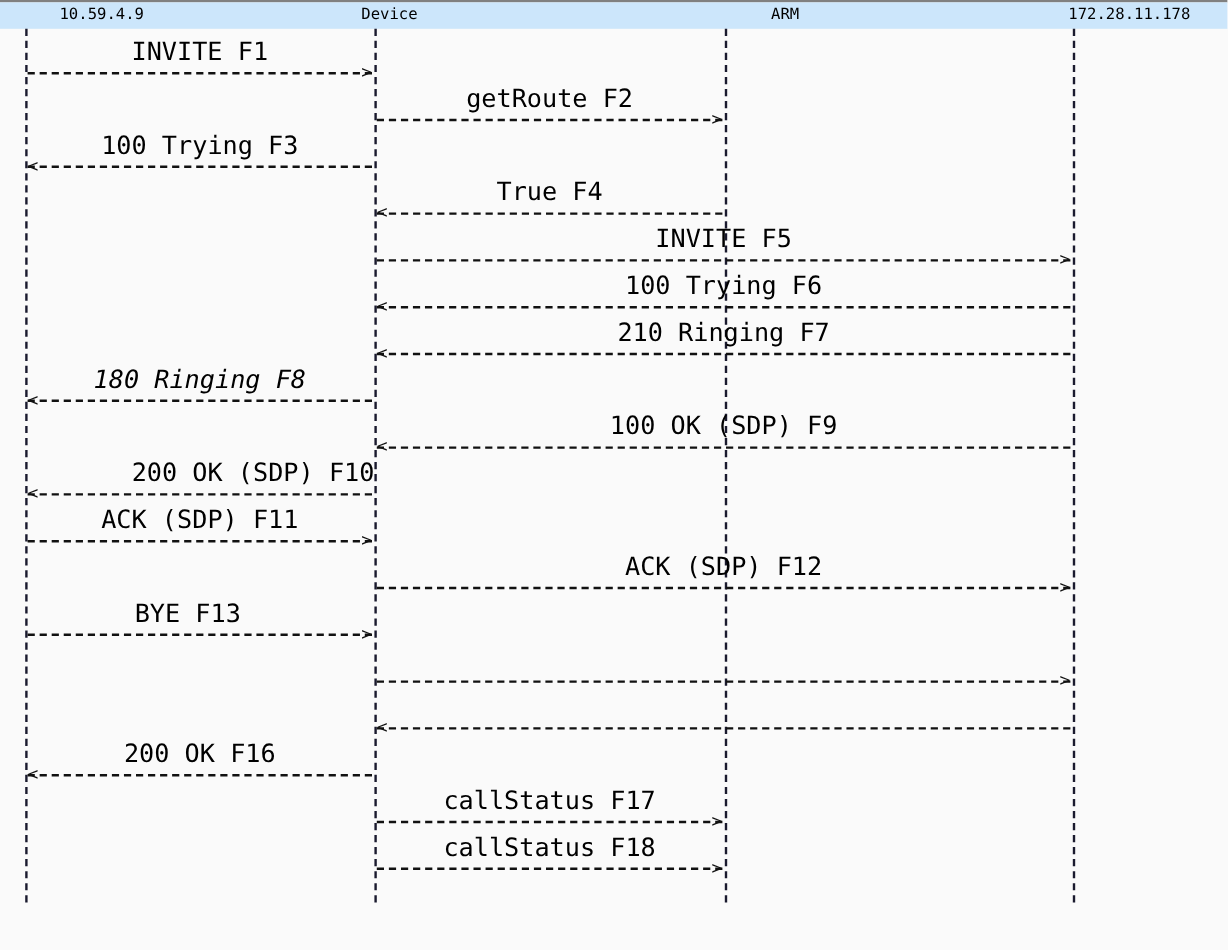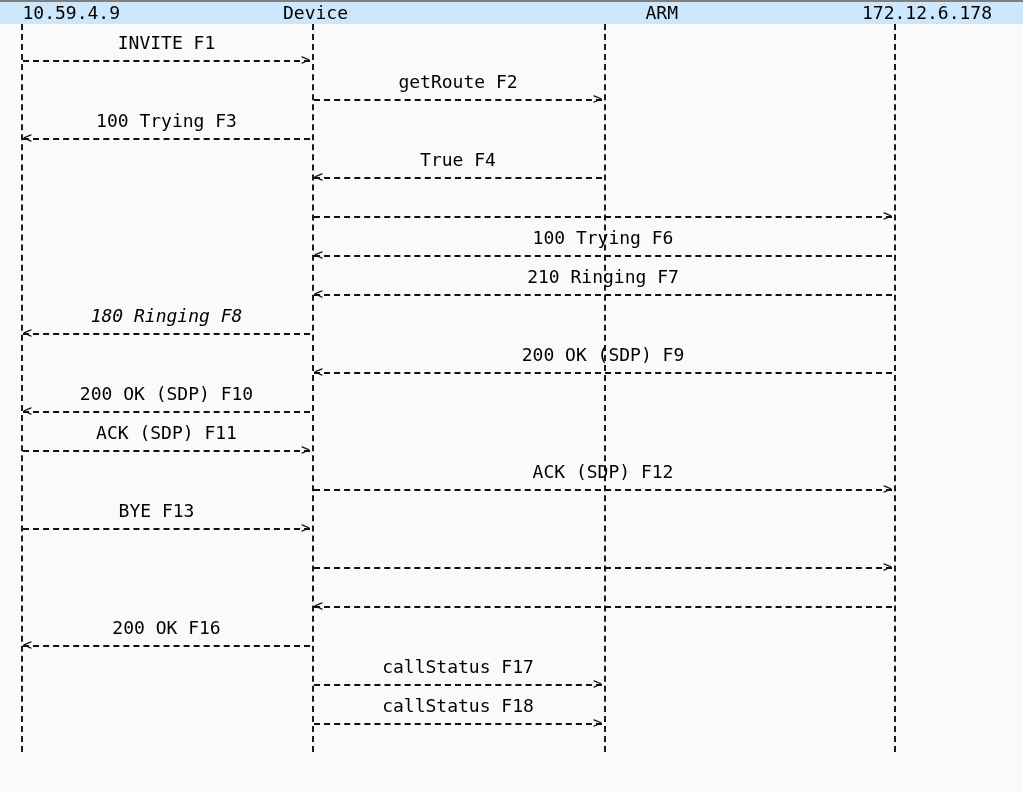--- a/index.html
+++ b/index.html
@@ -14,56 +14,56 @@
   #topline{
     position:absolute;left:0;top:0;width:1023px;height:2px;
     background:#808080;
   }
   #header{
     position:absolute;left:0;top:2px;width:1023px;height:22px;
     background:#cce6fb;
   }
   .colhead{
     position:absolute;top:0;height:22px;line-height:22px;
-    font-size:18px;color:#000;white-space:nowrap;
+    font-size:13px;color:#000;white-space:nowrap;
     text-align:right;
   }
   #canvas{
     position:absolute;left:0;top:24px;width:1023px;height:768px;
   }
   .lifeline{
     position:absolute;top:0;width:0;
     border-left:2px dashed #1a1a2e;
     background:transparent;
   }
   .msg{position:absolute;left:0;width:1023px;height:39px;}
   .msg .lbl{
     position:absolute;top:0;height:20px;line-height:20px;
-    font-size:18px;color:#000;white-space:nowrap;text-align:center;
+    font-size:21px;color:#000;white-space:nowrap;text-align:center;
   }
   .msg .line{
     position:absolute;top:27px;height:0;
     border-top:2px dashed #111;
   }
   .msg .head{
     position:absolute;top:20px;
     font-size:15px;line-height:14px;color:#111;
     font-family:"DejaVu Sans Mono","Liberation Mono",monospace;
   }
 </style>
 </head>
 <body>
 
 <div id="topline"></div>
 
 <div id="header">
     <div class="colhead" style="left: 0px; width: 120px;">10.59.4.9</div>
     <div class="colhead" style="left: 0px; width: 348px;">Device</div>
-    <div class="colhead" style="left: 12px; width: 666px;">ARM</div>
-    <div class="colhead" style="left: 0px; width: 992px;">172.12.6.178</div>
+    <div class="colhead" style="left: 0px; width: 666px;">ARM</div>
+    <div class="colhead" style="left: 0px; width: 992px;">172.28.11.178</div>
   </div>
 
 <div id="canvas">
     <div class="lifeline" style="left: 21px; height: 728px;"></div>
     <div class="lifeline" style="left: 312px; height: 728px;"></div>
     <div class="lifeline" style="left: 604px; height: 728px;"></div>
     <div class="lifeline" style="left: 894px; height: 728px;"></div>
     <div class="msg" style="top: 9px;">
       <div class="lbl" style="left: 21px; width: 291px;">INVITE F1</div>
       <div class="line" style="left: 23px; width: 287px;"></div>
@@ -78,45 +78,46 @@
       <div class="lbl" style="left: 21px; width: 291px;">100 Trying F3</div>
       <div class="line" style="left: 23px; width: 287px;"></div>
       <div class="head" style="left: 23px;">&lt;</div>
     </div>
     <div class="msg" style="top: 126px;">
       <div class="lbl" style="left: 312px; width: 292px;">True F4</div>
       <div class="line" style="left: 314px; width: 288px;"></div>
       <div class="head" style="left: 314px;">&lt;</div>
     </div>
     <div class="msg" style="top: 165px;">
+      <div class="lbl" style="left: 312px; width: 582px;">INVITE F5</div>
       <div class="line" style="left: 314px; width: 578px;"></div>
       <div class="head" style="left: 883px;">&gt;</div>
     </div>
     <div class="msg" style="top: 204px;">
       <div class="lbl" style="left: 312px; width: 582px;">100 Trying F6</div>
       <div class="line" style="left: 314px; width: 578px;"></div>
       <div class="head" style="left: 314px;">&lt;</div>
     </div>
     <div class="msg" style="top: 243px;">
       <div class="lbl" style="left: 312px; width: 582px;">210 Ringing F7</div>
       <div class="line" style="left: 314px; width: 578px;"></div>
       <div class="head" style="left: 314px;">&lt;</div>
     </div>
     <div class="msg" style="top: 282px;">
       <div class="lbl" style="left: 21px; width: 291px; font-style: italic;">180 Ringing F8</div>
       <div class="line" style="left: 23px; width: 287px;"></div>
       <div class="head" style="left: 23px;">&lt;</div>
     </div>
     <div class="msg" style="top: 321px;">
-      <div class="lbl" style="left: 312px; width: 582px;">200 OK (SDP) F9</div>
+      <div class="lbl" style="left: 312px; width: 582px;">100 OK (SDP) F9</div>
       <div class="line" style="left: 314px; width: 578px;"></div>
       <div class="head" style="left: 314px;">&lt;</div>
     </div>
     <div class="msg" style="top: 360px;">
-      <div class="lbl" style="left: 21px; width: 291px;">200 OK (SDP) F10</div>
+      <div class="lbl" style="left: 21px; width: 291px; text-align: right;">200 OK (SDP) F10</div>
       <div class="line" style="left: 23px; width: 287px;"></div>
       <div class="head" style="left: 23px;">&lt;</div>
     </div>
     <div class="msg" style="top: 399px;">
       <div class="lbl" style="left: 21px; width: 291px;">ACK (SDP) F11</div>
       <div class="line" style="left: 23px; width: 287px;"></div>
       <div class="head" style="left: 301px;">&gt;</div>
     </div>
     <div class="msg" style="top: 438px;">
       <div class="lbl" style="left: 312px; width: 582px;">ACK (SDP) F12</div>

